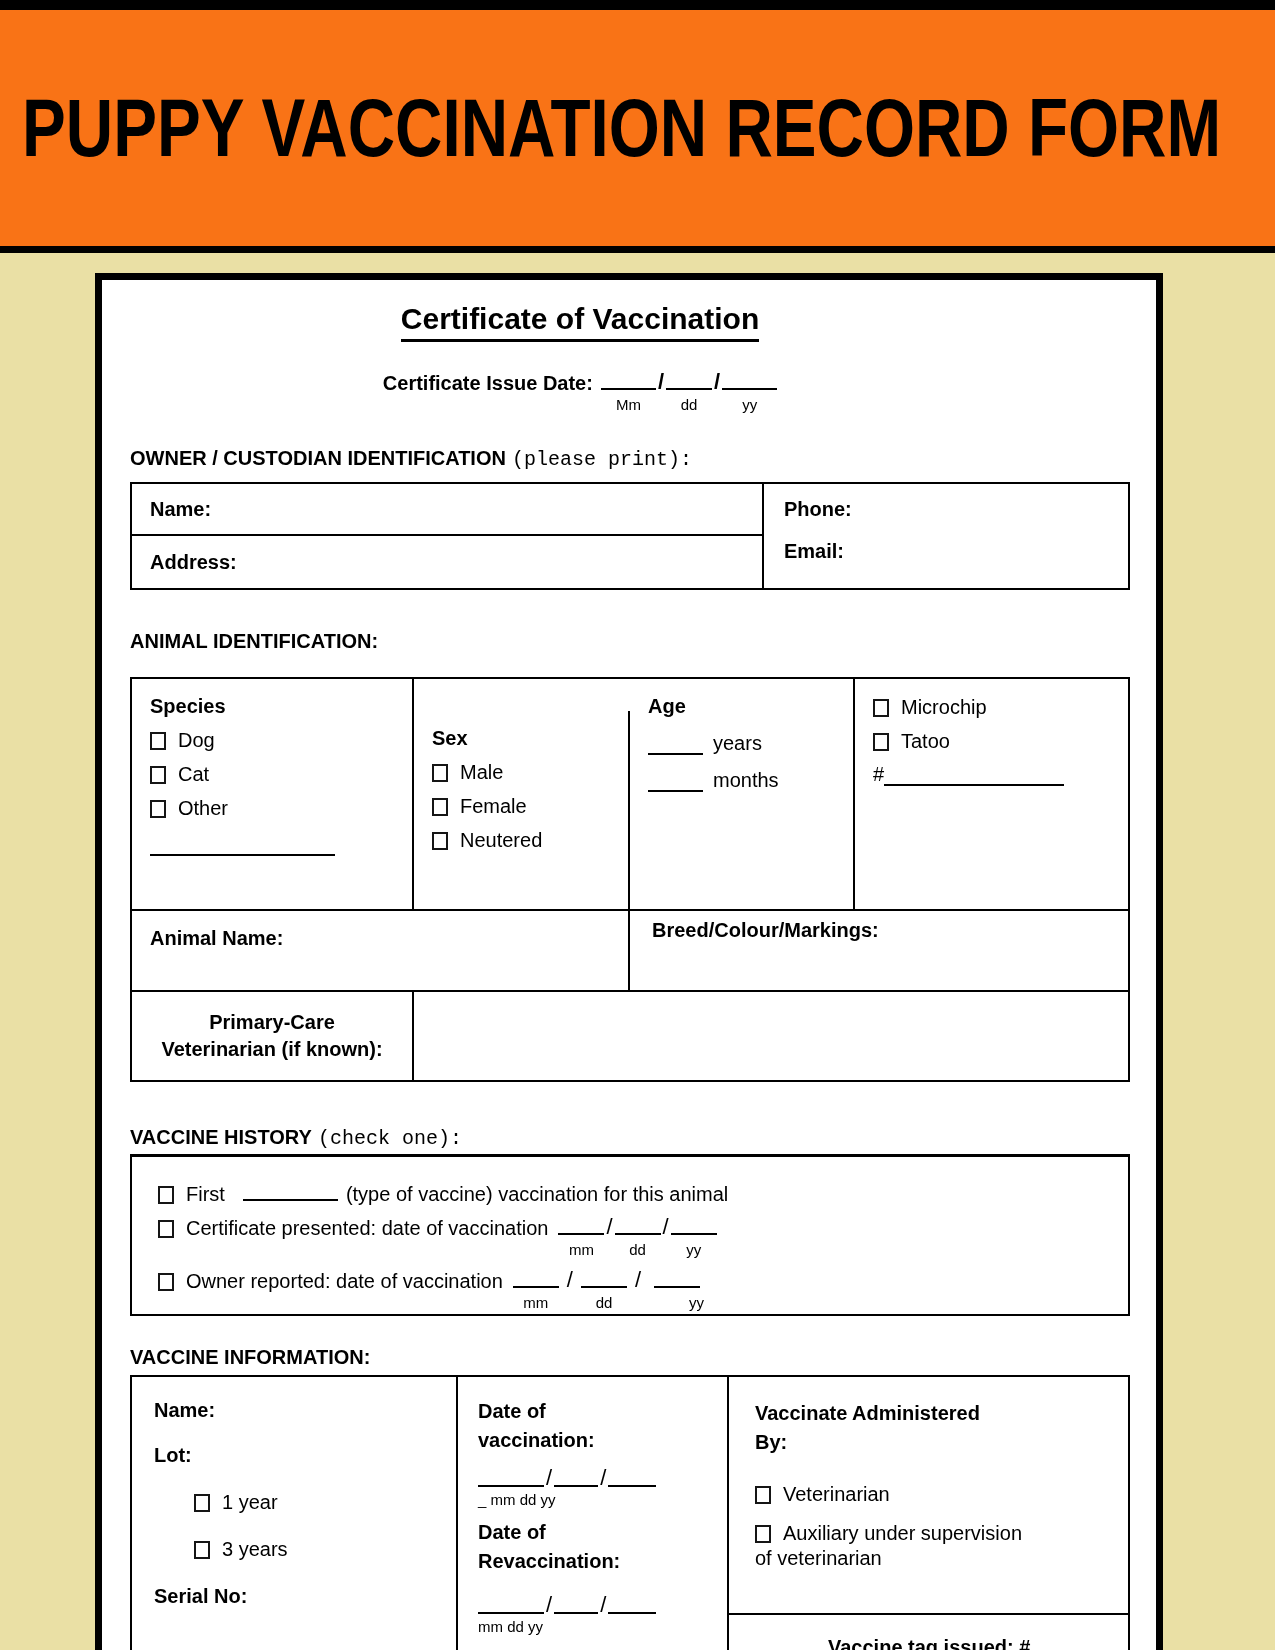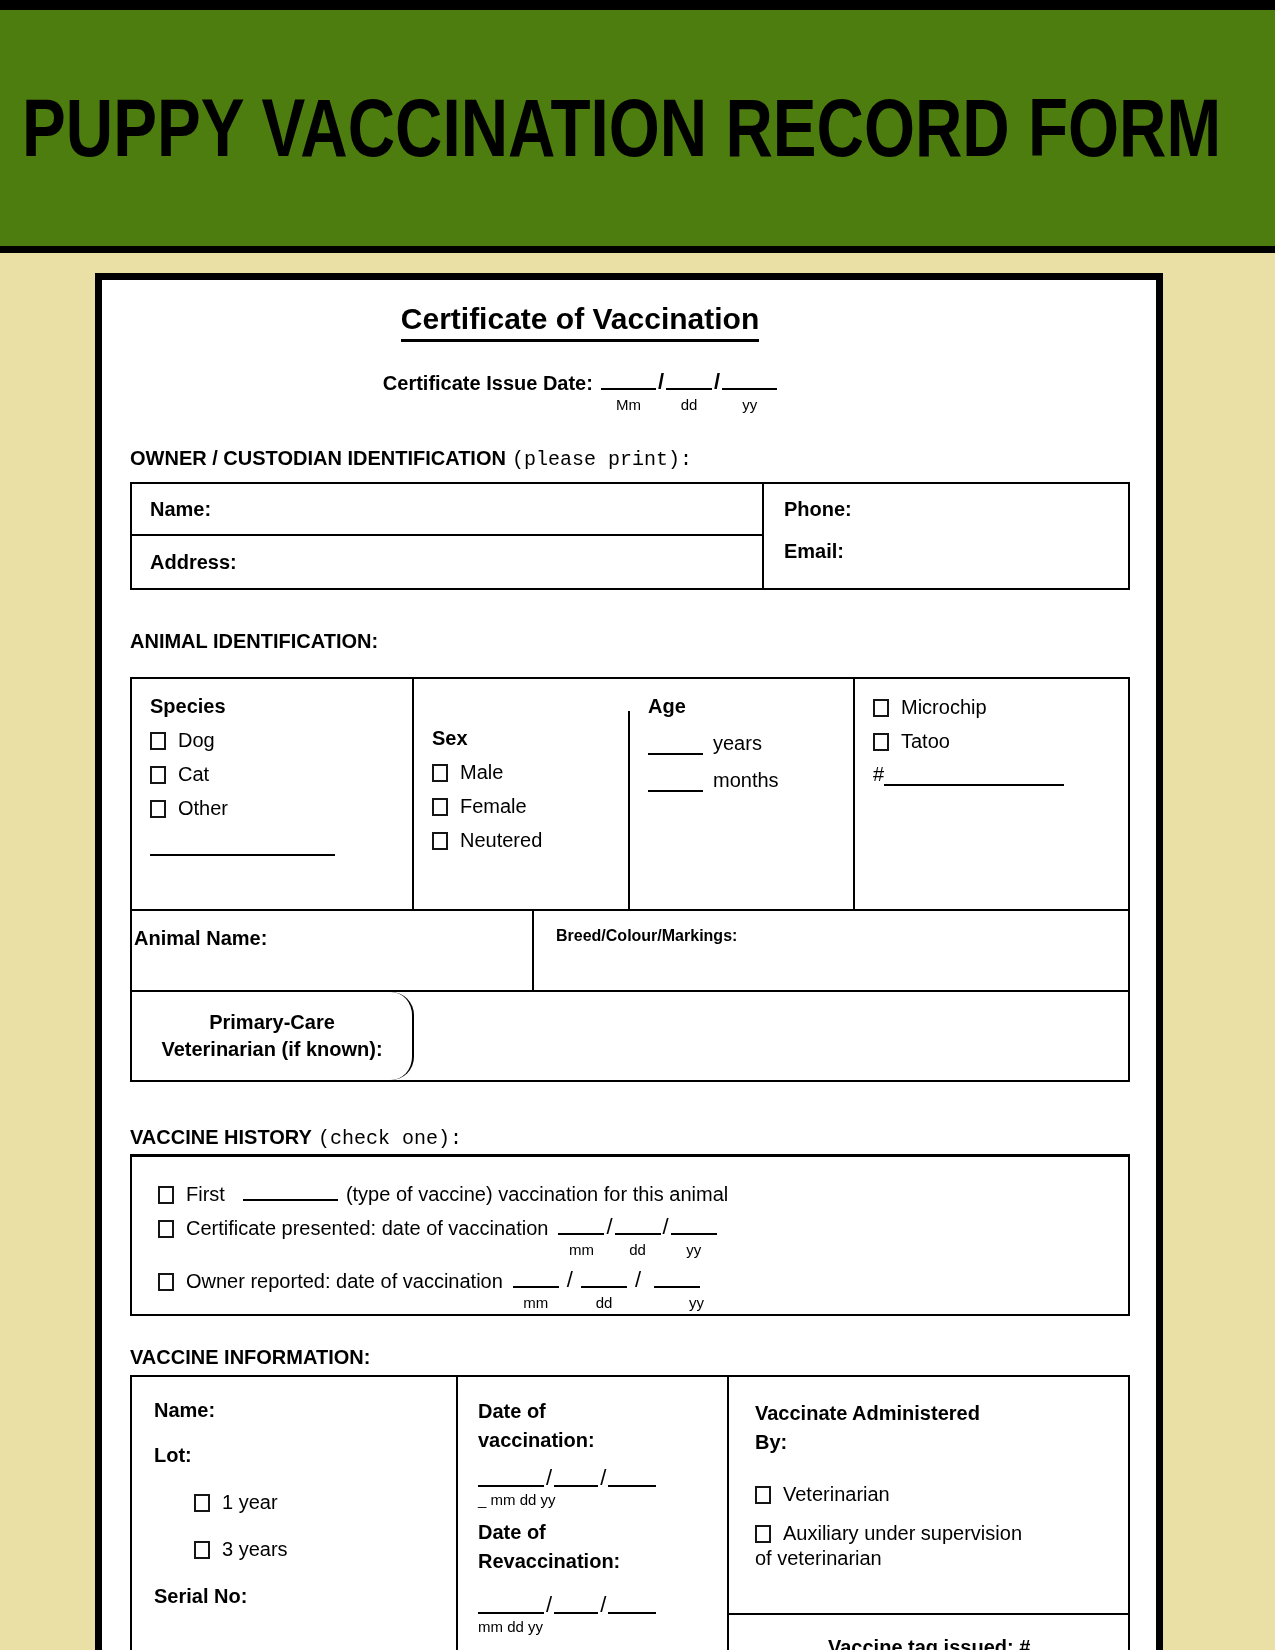--- a/index.html
+++ b/index.html
@@ -2,21 +2,21 @@
 <html><head>
 <meta charset="utf-8">
 <style>
   html,body { margin:0; padding:0; }
   .page {
     width:1275px; height:1650px; position:relative; overflow:hidden;
     background:#ffffff; color:#000;
     font-family:"Liberation Sans", sans-serif;
   }
   .topbar { height:10px; background:#000; }
-  .header { height:236px; background:#4d7c0f; display:flex; align-items:center; }
+  .header { height:236px; background:#f97316; display:flex; align-items:center; }
   .main-title {
     font-size:82px; font-weight:bold; white-space:nowrap;
     transform:scaleX(0.80); transform-origin:left center;
     margin-left:22px; letter-spacing:0;
   }
   .rule { height:7px; background:#000; }
   .tan { height:1397px; background:#EAE0A5; padding-top:20px; box-sizing:border-box; }
   .cert {
     margin-left:95px; width:1068px; height:1560px; background:#fff;
     border:7px solid #000; box-sizing:border-box;
@@ -61,24 +61,24 @@
   .an-c4 { flex:1; }
   .cell-header { font-weight:bold; margin-bottom:8px; }
   .opt { display:flex; align-items:center; margin-top:11px; }
   .cb { display:inline-block; width:12px; height:14px; border:2px solid #151515; margin-right:12px; flex:none; }
   .age-line { display:flex; align-items:flex-end; margin-top:14px; }
   .age-line .blank { width:55px; margin-right:10px; }
   .other-blank { width:185px; margin-top:18px; }
   .hash-line { display:flex; align-items:flex-end; margin-top:10px; }
   .hash-line .blank { width:180px; }
   .an-row2 { display:flex; height:81px; border-top:2px solid #000; box-sizing:border-box; }
-  .an-name { width:402px; border-right:2px solid #000; box-sizing:border-box; padding:16px 0 0 2px; font-size:20px; font-weight:bold; }
-  .an-breed { flex:1; padding:16px 0 0 22px; font-size:16px; font-weight:bold; }
+  .an-name { width:498px; border-right:2px solid #000; box-sizing:border-box; padding:16px 0 0 18px; font-size:20px; font-weight:bold; }
+  .an-breed { flex:1; padding:8px 0 0 22px; font-size:20px; font-weight:bold; }
   .an-row3 { display:flex; height:90px; border-top:2px solid #000; box-sizing:border-box; }
-  .vet-cell { width:282px; border-right:2px solid #000; box-sizing:border-box; display:flex; flex-direction:column; justify-content:center; align-items:center; font-size:20px; font-weight:bold; line-height:1.35;border-radius:23px; }
+  .vet-cell { width:282px; border-right:2px solid #000; box-sizing:border-box; display:flex; flex-direction:column; justify-content:center; align-items:center; font-size:20px; font-weight:bold; line-height:1.35; }
   .vet-space { flex:1; }
 
   
   .history-heading { margin-top:44px; }
   .history-box { margin-top:4px; width:1000px; height:162px; border:2px solid #000; border-top:3px solid #000; box-sizing:border-box; padding:14px 0 0 26px; font-size:20px; }
   .h-row { display:flex; align-items:flex-start; margin-top:12px; }
   .h-row .cb { margin-top:3px; }
   .h-label { margin-right:10px; line-height:22px; }
   .first-blank { width:95px; margin:0 8px; }
 

